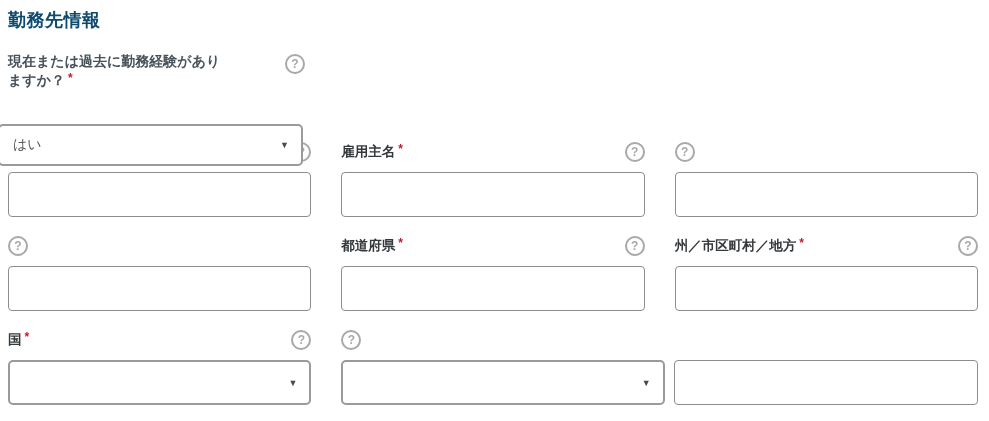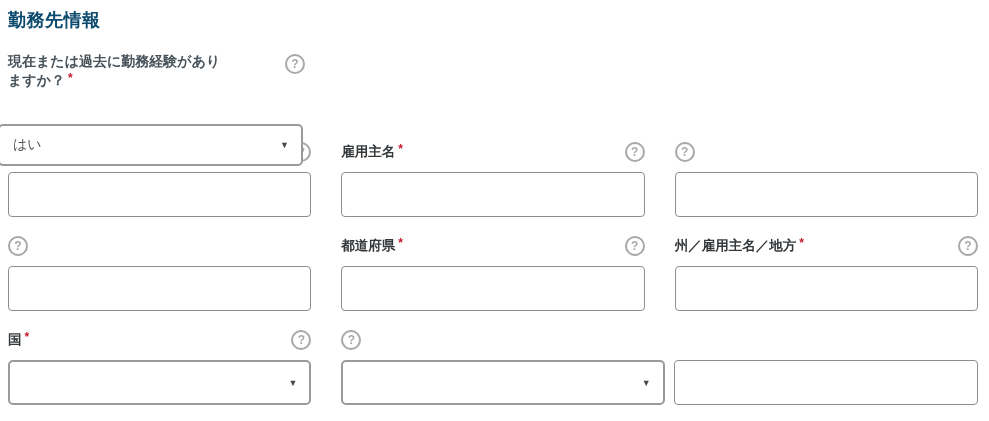--- a/index.html
+++ b/index.html
@@ -182,21 +182,21 @@
           <span>都道府県</span><span class="req">*</span>
         </div>
         <div class="help">?</div>
       </div>
       <input type="text" class="text-input" style="">
     </div>
 
     <div class="field">
       <div class="field-head">
         <div class="field-label">
-          <span>州／雇用主名／地方</span><span class="req">*</span>
+          <span>州／市区町村／地方</span><span class="req">*</span>
         </div>
         <div class="help">?</div>
       </div>
       <input type="text" class="text-input" style="">
     </div>
 
     <div class="field">
       <div class="field-head">
         <div class="field-label">
           <span>国</span><span class="req">*</span>

